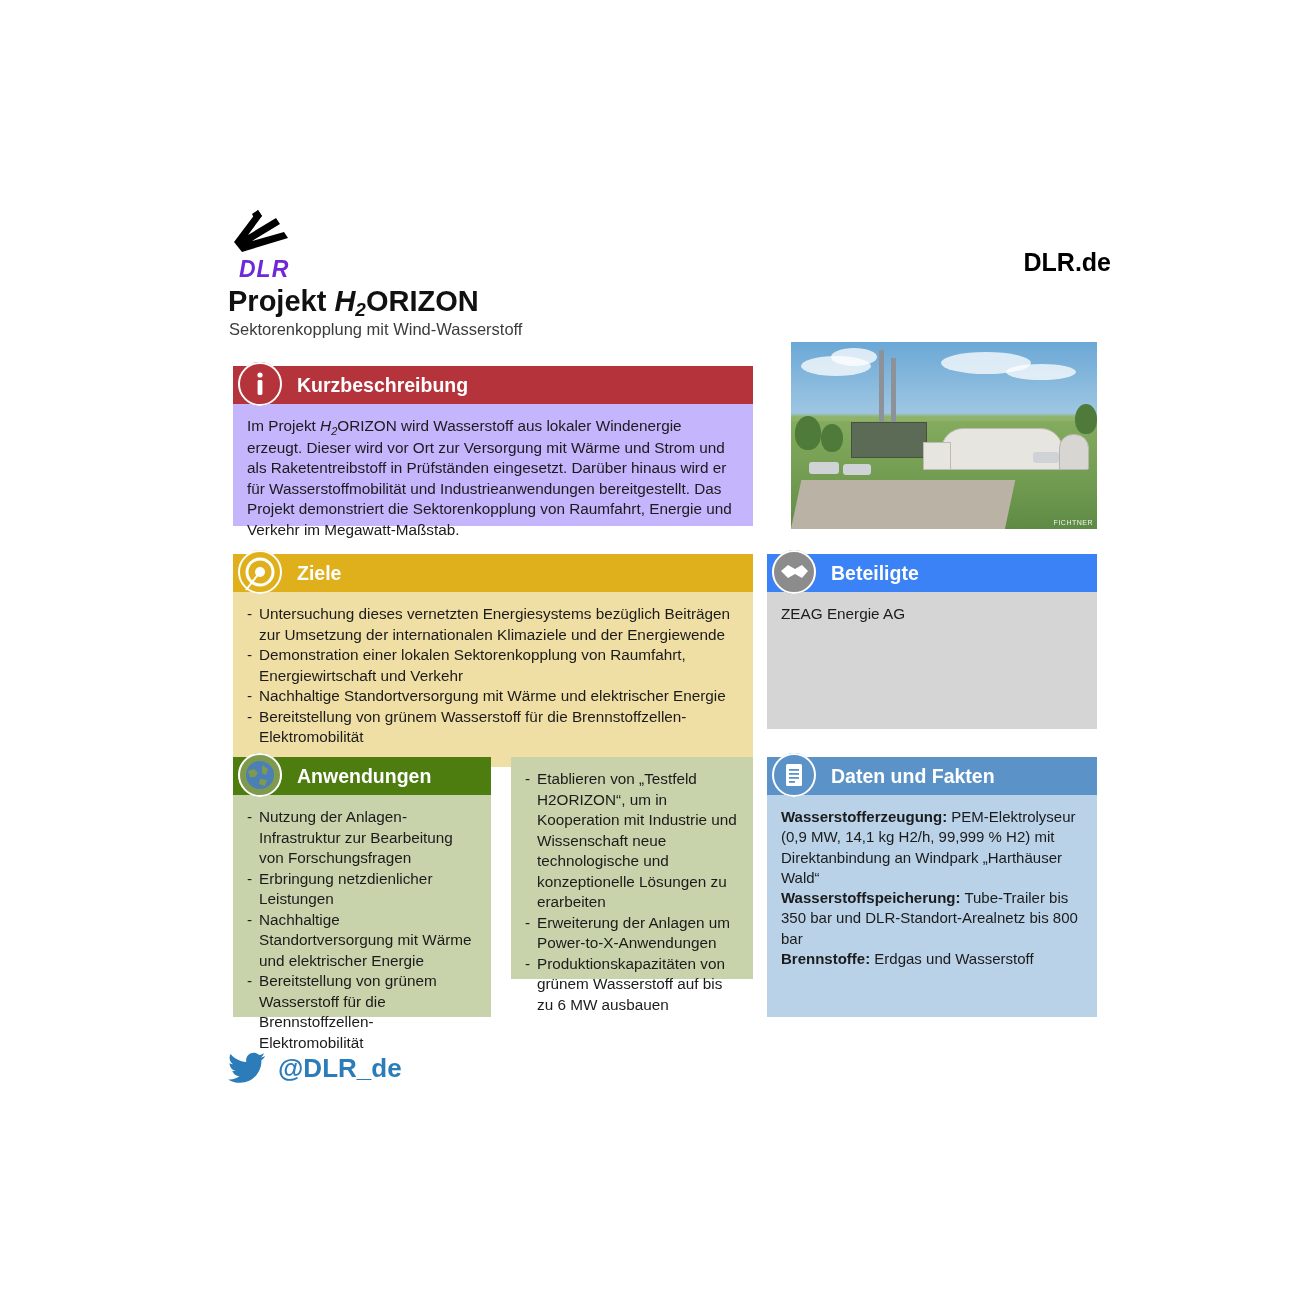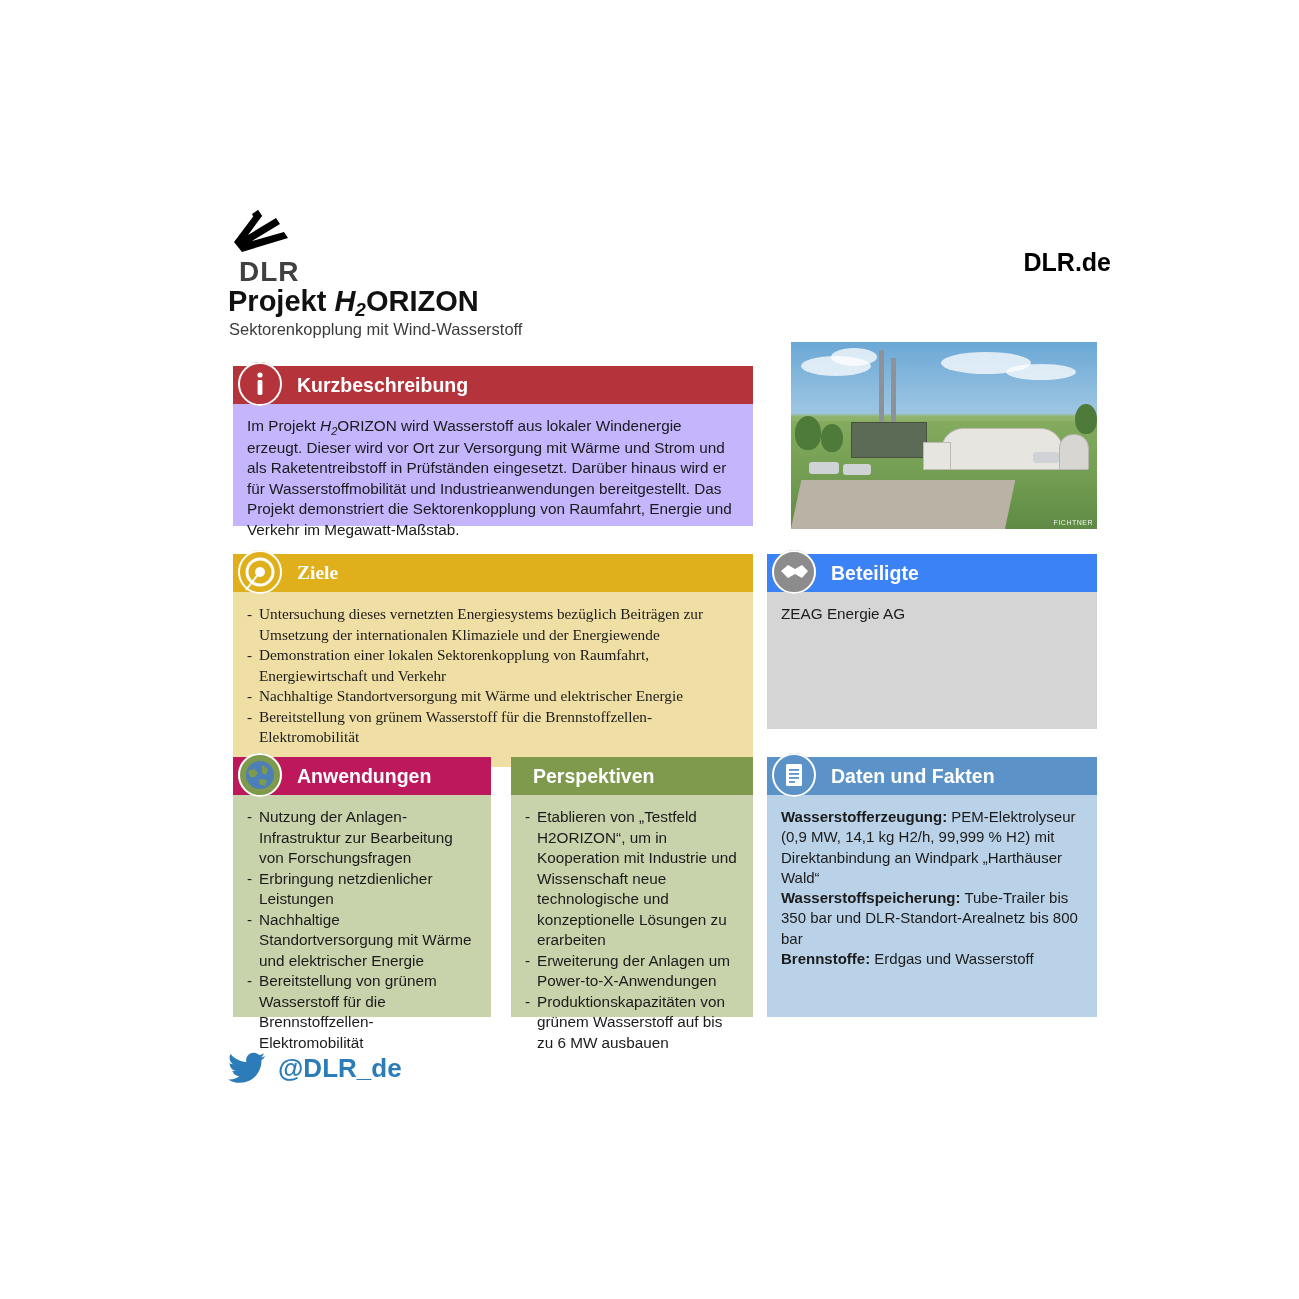--- a/index.html
+++ b/index.html
@@ -31,24 +31,25 @@
     height: 70px;
   }
   .logo-mark {
     position: absolute;
     left: 0; top: 0;
   }
   .logo-text {
     position: absolute;
     left: 17px;
     top: 48px;
-    font-size: 28px;
+    font-size: 23px;
     font-weight: bold;
     letter-spacing: 1px;
-    color: #404040;
+    color: #6d28d9;
+    font-style: italic;
   }
   .dlr-de {
     position: absolute;
     right: 188px;
     top: 248px;
     font-size: 25px;
     font-weight: bold;
     color: #000;
   }
   .title {
@@ -145,26 +146,26 @@
     align-items: center;
     justify-content: center;
     box-shadow: 0 0 0 3px rgba(255,255,255,0.0);
   }
 
   
   #card-kurz { left: 233px; top: 366px; width: 520px; }
   #card-kurz .card-header { background: #b5333b; }
   #card-kurz .card-body { background: #c4b5fd; height: 122px; }
 
-  #card-ziele { left: 233px; top: 554px; width: 520px; font-family: Liberation Serif, serif; }
+  #card-ziele { left: 233px; top: 554px; width: 520px; }
   #card-ziele .card-header { background: #e0b01c; }
   #card-ziele .card-body { background: #f0dfa5; height: 175px; }
 
   #card-anwend { left: 233px; top: 757px; width: 258px; }
-  #card-anwend .card-header { background: #be185d; }
+  #card-anwend .card-header { background: #4d7c0f; }
   #card-anwend .card-body { background: #c8d3ab; height: 222px; }
 
   #card-persp { left: 511px; top: 757px; width: 242px; }
   #card-persp .card-header { background: #7f9a4c; padding-left: 22px;}
   #card-persp .card-header .htitle { margin-left: 0; }
   #card-persp .card-body { background: #c8d3ab; height: 222px; }
 
   #card-beteiligte { left: 767px; top: 554px; width: 330px; }
   #card-beteiligte .card-header { background: #3b82f6; }
   #card-beteiligte .card-body { background: #d5d5d5; height: 137px; }
@@ -374,23 +375,20 @@
       <ul class="bullets">
         <li>Nutzung der Anlagen-Infrastruktur zur Bearbeitung von Forschungsfragen</li>
         <li>Erbringung netzdienlicher Leistungen</li>
         <li>Nachhaltige  Standortversorgung mit Wärme und elektrischer Energie</li>
         <li>Bereitstellung von grünem Wasserstoff für die Brennstoffzellen-Elektromobilität</li>
       </ul>
     </div>
   </div>
 
   <div class="card" id="card-persp">
-    <div class="card-header">
-      <div class="htitle">Perspektiven</div>
-    </div>
     <div class="card-body">
       <ul class="bullets">
         <li>Etablieren von „Testfeld H2ORIZON“, um in Kooperation mit Industrie und Wissenschaft neue technologische und konzeptionelle Lösungen zu erarbeiten</li>
         <li>Erweiterung der Anlagen um Power-to-X-Anwendungen</li>
         <li>Produktionskapazitäten von grünem Wasserstoff auf bis zu 6 MW ausbauen</li>
       </ul>
     </div>
   </div>
 
   <div class="card" id="card-daten">

